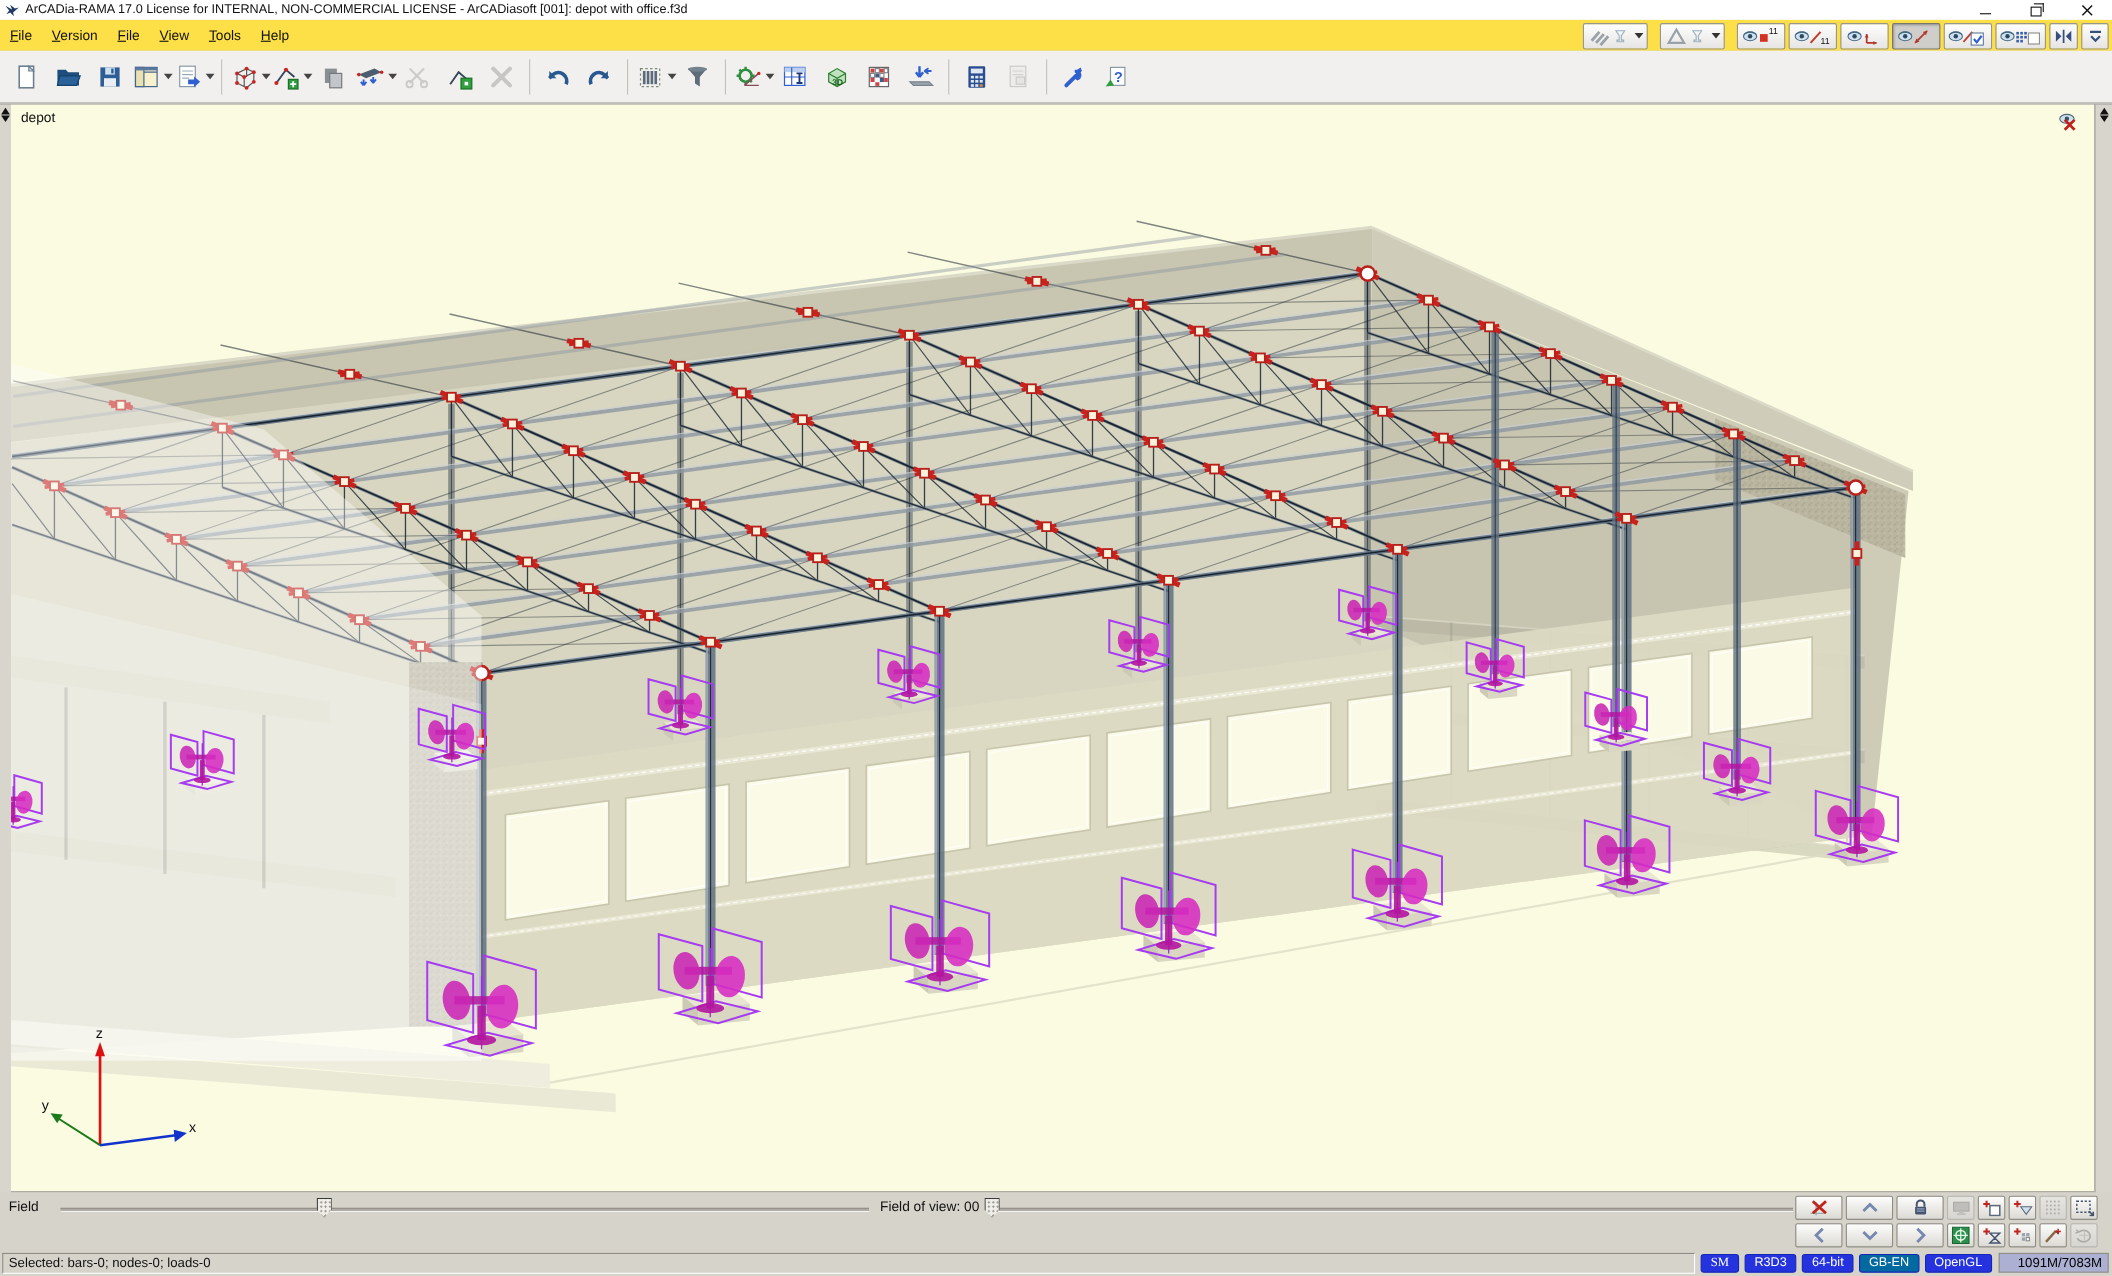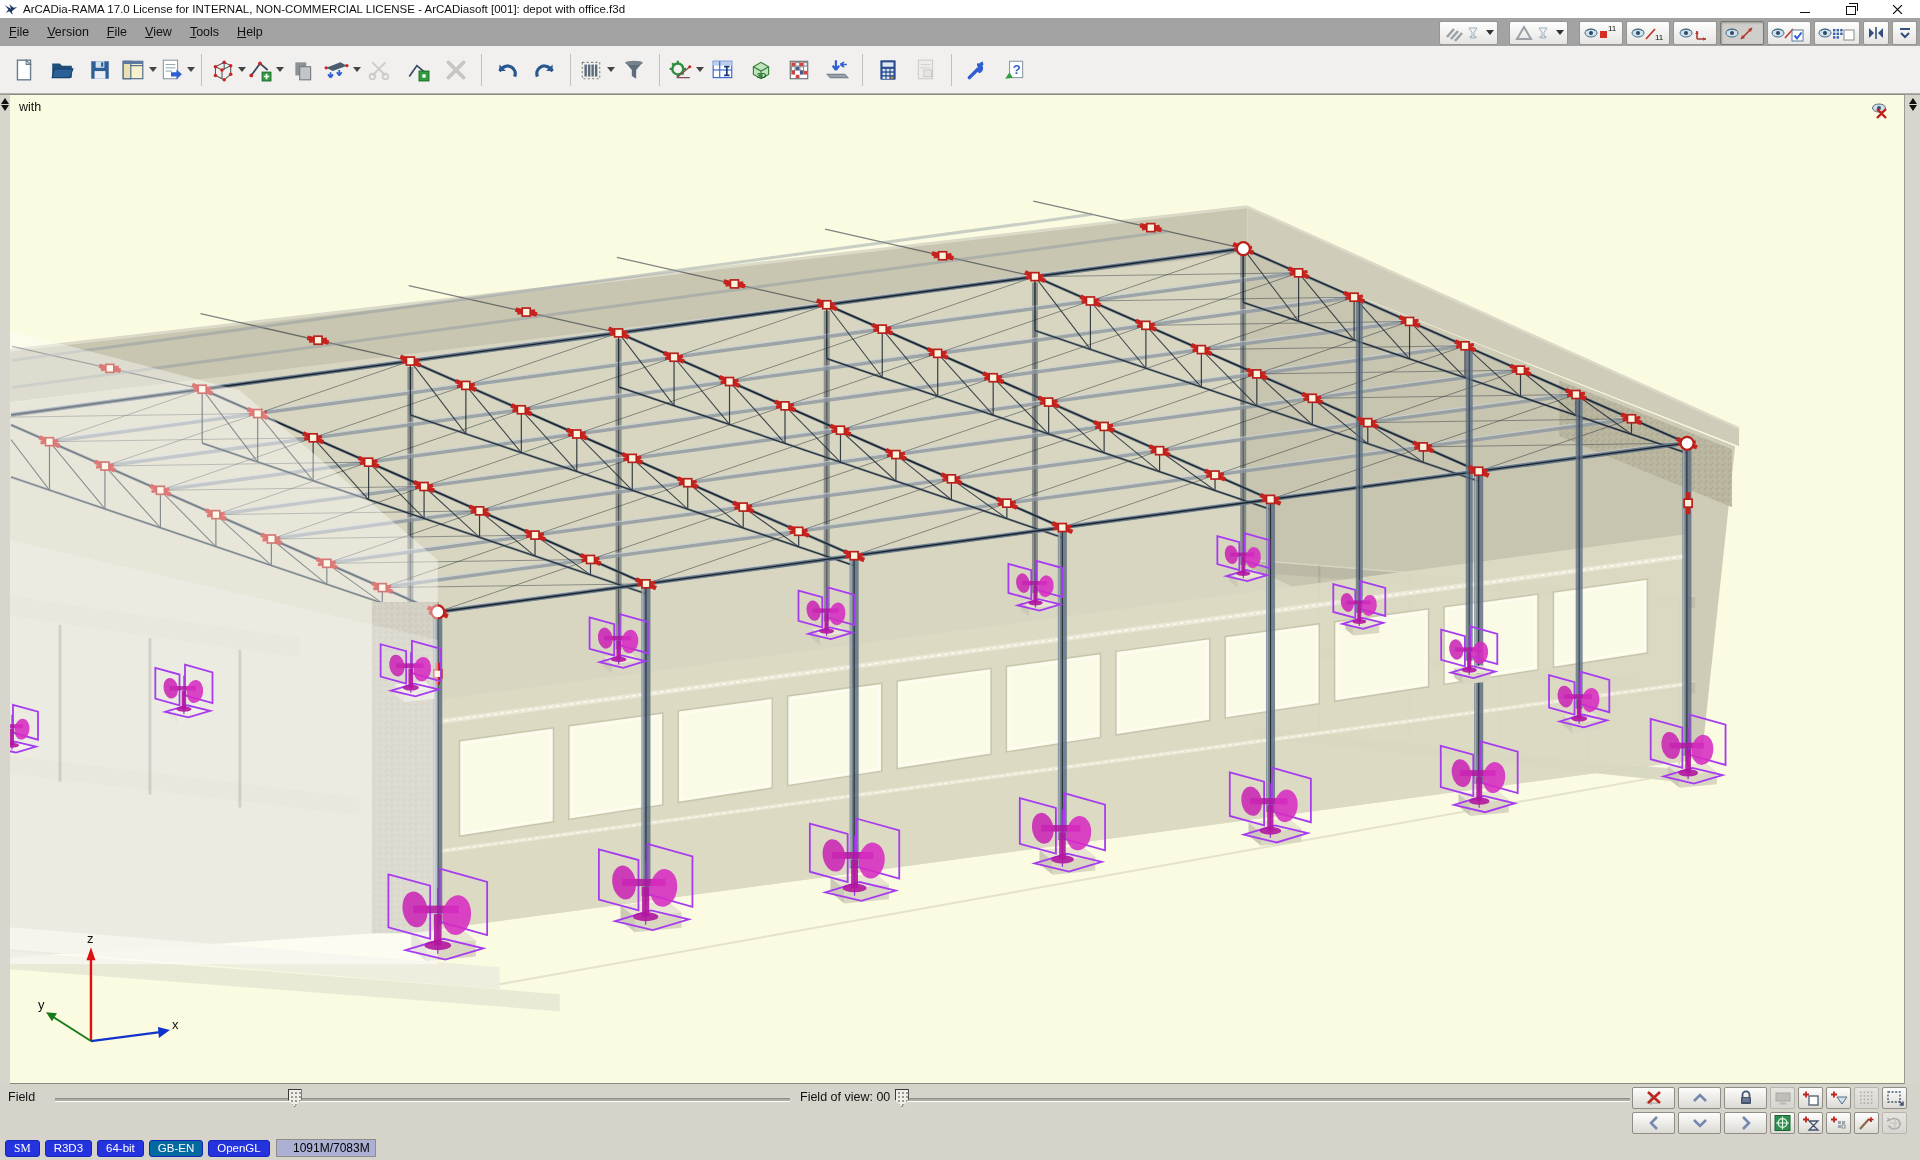--- a/index.html
+++ b/index.html
@@ -7,21 +7,21 @@
   
   .titlebar{position:absolute;top:0;left:0;right:0;height:18px;background:#ffffff;display:flex;align-items:center;z-index:30;}
   .app-icon{width:14px;height:13px;margin:0 5px 0 4px;}
   .title-text{font-size:11.5px;color:#111;white-space:nowrap;}
   .win-controls{position:absolute;right:0;top:0;height:18px;display:flex;}
   .win-btn{width:46px;height:18px;display:flex;align-items:center;justify-content:center;}
   .min-glyph{width:10px;border-bottom:1.5px solid #111;height:1px;margin-top:6px;}
   .restore-glyph{width:8px;height:7px;border:1.2px solid #111;position:relative;margin-top:2px;background:#fff;}
   .restore-glyph:before{content:"";position:absolute;left:2px;top:-4px;width:8px;height:7px;border:1.2px solid #111;border-bottom:none;border-left:none;}
   
-  .menubar{position:absolute;top:18px;left:0;right:0;height:28px;background:#a3a3a3;display:flex;align-items:center;z-index:29;text-align:center;}
+  .menubar{position:absolute;top:18px;left:0;right:0;height:28px;background:#fde047;display:flex;align-items:center;z-index:29;text-align:center;}
   .menu-item{padding:3px 9px;font-size:12.5px;color:#111;}
   .menu-item::first-letter{text-decoration:underline;}
   .view-toolbar{position:absolute;right:3px;top:2px;height:25px;display:flex;align-items:center;gap:3px;}
   .vt-btn{height:24px;min-width:44px;background:linear-gradient(#fefefe,#e6e5e3);border:1px solid #979691;border-radius:2px;display:flex;align-items:center;justify-content:center;padding:0 3px;box-sizing:border-box;}
   .vt-btn.pressed{background:#CInvalid;background:#cfcecb;box-shadow:inset 1px 1px 2px #9a9894;border-color:#77766f;}
   .vt-btn.small{min-width:25px;}
   .vt-gap{width:5px;}
   .drop-arr{width:0;height:0;border-left:4px solid transparent;border-right:4px solid transparent;border-top:5px solid #333;margin-left:3px;}
   
   .toolbar{position:absolute;top:46px;left:0;right:0;height:48px;background:#F1F0EE;border-bottom:1px solid #B2B0AB;display:flex;align-items:center;padding-left:5px;box-sizing:border-box;z-index:28;}
@@ -419,21 +419,21 @@
       </svg>
     </div>
   </div>
 
 <div class="workspace">
   <div class="vstrip">
     <div class="tri-up"></div>
     <div class="tri-down"></div>
   </div>
   <div class="viewport">
-    <span class="front-label">with</span>
+    <span class="front-label">depot</span>
     <span class="hide-view">
       <svg width="20" height="17" viewBox="0 0 20 17">
         <ellipse cx="8" cy="6" rx="6.5" ry="4" fill="#cfe0ee" stroke="#567" stroke-width="1"></ellipse>
         <circle cx="8" cy="6" r="2" fill="#356"></circle>
         <path d="M6 7 L15 16 M15 7 L6 16" stroke="#C21E1A" stroke-width="2.4"></path>
       </svg>
     </span>
     <div id="scene-holder" style="position:absolute;inset:0">
         <svg class="scene" viewBox="10 94 1895 990" preserveAspectRatio="none">
           <rect x="10" y="94" width="1895" height="990" fill="#FBFBE1"></rect>
@@ -1542,20 +1542,21 @@
             <path d="M4 5 a6 5.2 0 1 1 -1.5 5.5" fill="none" stroke="#6a7a8a" stroke-width="1.6"></path>
             <path d="M4 5 l-2.6 -2 m2.6 2 l-3.2 1" stroke="#6a7a8a" stroke-width="1.4"></path>
             <path d="M9 3 v10 M4 8 h10" stroke="#9aa" stroke-width="1"></path>
           </svg>
         </div>
       </div>
     </div>
 </div>
 
 <div class="statusbar">
+  <div class="status-cell">Selected: bars-0; nodes-0; loads-0</div>
   <div id="badges" style="display:flex;align-items:center">
       <span class="badge" style="background: rgb(36, 51, 222); font-family: Liberation Serif, serif;">SM</span>
       <span class="badge" style="background: rgb(36, 51, 222);">R3D3</span>
       <span class="badge" style="background: rgb(36, 51, 222);">64-bit</span>
       <span class="badge" style="background: #0369a1;">GB-EN</span>
       <span class="badge" style="background: rgb(36, 51, 222);">OpenGL</span>
     </div>
   <div class="memcell">1091M/7083M</div>
 </div>
 

